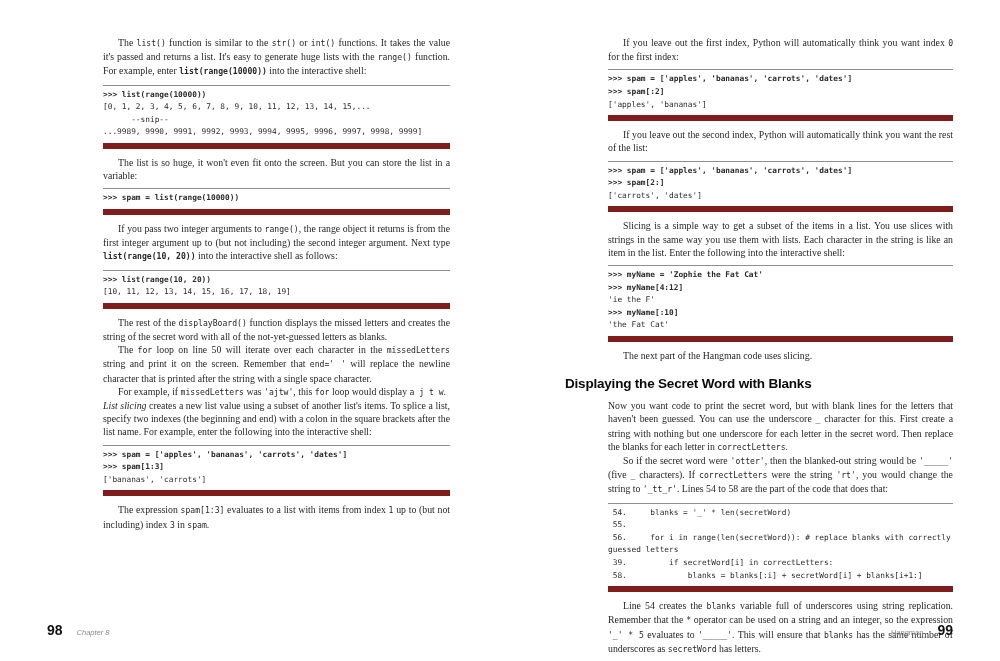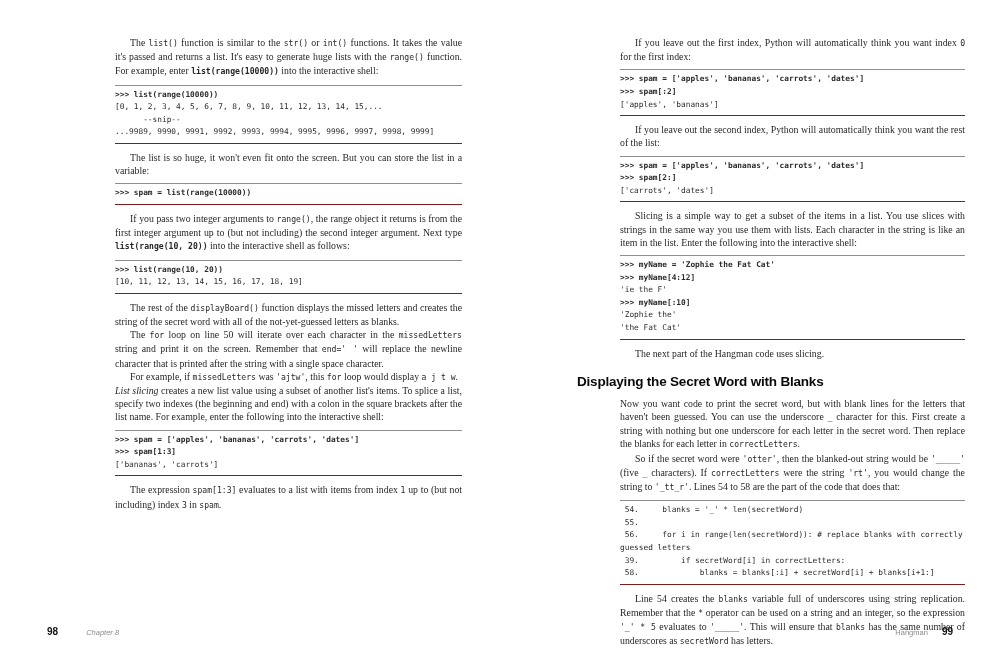--- a/index.html
+++ b/index.html
@@ -5,56 +5,56 @@
   html,body{margin:0;padding:0;}
   body{
     width:1000px;height:661px;background:#ffffff;position:relative;
     font-family:"Liberation Serif",serif;color:#262626;
     -webkit-font-smoothing:antialiased;
   }
   .spread{position:absolute;inset:0;background:#ffffff;overflow:hidden;}
   .page{position:absolute;top:0;height:661px;}
   .page-left{left:103px;width:347px;}
   .page-right{left:608px;width:345px;}
-  .content{position:absolute;top:36px;left:12px;width:100%;}
+  .content{position:absolute;top:36px;left:0;width:100%;}
   .para{
     margin:0;font-size:9.8px;line-height:13.2px;text-align:justify;
     color:#262626;
   }
   .para.indent{text-indent:15px;}
   .s-r{}
   .s-i{font-style:italic;}
   .s-m,.s-mb,.s-mi{font-family:"DejaVu Sans Mono",monospace;font-size:8.1px;}
   .s-mb{font-weight:bold;}
   .s-mi{}
   .code-block{
-    border-top:1px solid #8e8e8e;border-bottom:1px solid #7f1d1d;
+    border-top:1px solid #8e8e8e;border-bottom:6px solid #7f1d1d;
     margin:6px 0 7px 0;padding:3px 0 4px 0;
   }
   .code-line{
     font-family:"DejaVu Sans Mono",monospace;font-size:7.8px;
     line-height:12.6px;white-space:pre;color:#2a2a2a;
   }
   .code-line .s-m,.code-line .s-mb,.code-line .s-mi{font-size:7.8px;}
   .section-heading{
     font-family:"Liberation Sans",sans-serif;font-weight:bold;color:#0a0a0a;
     font-size:13.5px;line-height:16px;margin:14px 0 7px -43px;
     letter-spacing:-0.2px;
   }
   .footer{position:absolute;bottom:22px;white-space:nowrap;}
   .footer-left{left:-56px;}
   .footer-right{right:0;}
   .page-num{
     font-family:"Liberation Sans",sans-serif;font-weight:bold;
-    font-size:10px;color:#111111;
+    font-size:14px;color:#111111;
   }
   .running-foot{
     font-family:"Liberation Sans",sans-serif;font-size:7.5px;color:#8a8a8a;
   }
-  .footer-left .running-foot{margin-left:28px;font-style:italic;}
+  .footer-left .running-foot{margin-left:14px;font-style:italic;}
   .footer-right .running-foot{margin-right:14px;}
 </style>
 </head>
 <body>
 
 <div class="spread">
 
   <section class="page page-left">
     <div class="content">
         <p class="para indent"><span class="s-r">The </span><span class="s-m">list()</span><span class="s-r"> function is similar to the </span><span class="s-m">str()</span><span class="s-r"> or </span><span class="s-m">int()</span><span class="s-r"> functions. It takes the value it's passed and returns a list. It's easy to generate huge lists with the </span><span class="s-m">range()</span><span class="s-r"> function. For example, enter </span><span class="s-mb">list(range(10000))</span><span class="s-r"> into the interactive shell:</span></p>
@@ -102,21 +102,20 @@
           <div class="code-line"><span class="s-mb">&gt;&gt;&gt; spam = ['apples', 'bananas', 'carrots', 'dates']</span></div>
           <div class="code-line"><span class="s-mb">&gt;&gt;&gt; spam[2:]</span></div>
           <div class="code-line"><span class="s-m">['carrots', 'dates']</span></div>
         </div>
         <p class="para indent"><span class="s-r">Slicing is a simple way to get a subset of the items in a list. You use slices with strings in the same way you use them with lists. Each character in the string is like an item in the list. Enter the following into the interactive shell:</span></p>
         <div class="code-block">
           <div class="code-line"><span class="s-mb">&gt;&gt;&gt; myName = 'Zophie the Fat Cat'</span></div>
           <div class="code-line"><span class="s-mb">&gt;&gt;&gt; myName[4:12]</span></div>
           <div class="code-line"><span class="s-m">'ie the F'</span></div>
           <div class="code-line"><span class="s-mb">&gt;&gt;&gt; myName[:10]</span></div>
-          <div class="code-line"><span class="s-m">'Zophie the'</span></div>
           <div class="code-line"><span class="s-m">'the Fat Cat'</span></div>
         </div>
         <p class="para indent"><span class="s-r">The next part of the Hangman code uses slicing.</span></p>
         <h2 class="section-heading">Displaying the Secret Word with Blanks</h2>
         <p class="para"><span class="s-r">Now you want code to print the secret word, but with blank lines for the letters that haven't been guessed. You can use the underscore </span><span class="s-m">_</span><span class="s-r"> character for this. First create a string with nothing but one underscore for each letter in the secret word. Then replace the blanks for each letter in </span><span class="s-m">correctLetters</span><span class="s-r">.</span></p>
         <p class="para indent"><span class="s-r">So if the secret word were </span><span class="s-m">'otter'</span><span class="s-r">, then the blanked-out string would be </span><span class="s-m">'_____'</span><span class="s-r"> (five </span><span class="s-m">_</span><span class="s-r"> characters). If </span><span class="s-m">correctLetters</span><span class="s-r"> were the string </span><span class="s-m">'rt'</span><span class="s-r">, you would change the string to </span><span class="s-m">'_tt_r'</span><span class="s-r">. Lines 54 to 58 are the part of the code that does that:</span></p>
         <div class="code-block">
           <div class="code-line"><span class="s-m"> 54.     blanks = '_' * len(secretWord)</span></div>
           <div class="code-line"><span class="s-m"> 55.</span></div>
           <div class="code-line"><span class="s-m"> 56.     for i in range(len(secretWord)): # replace blanks with correctly</span></div>

